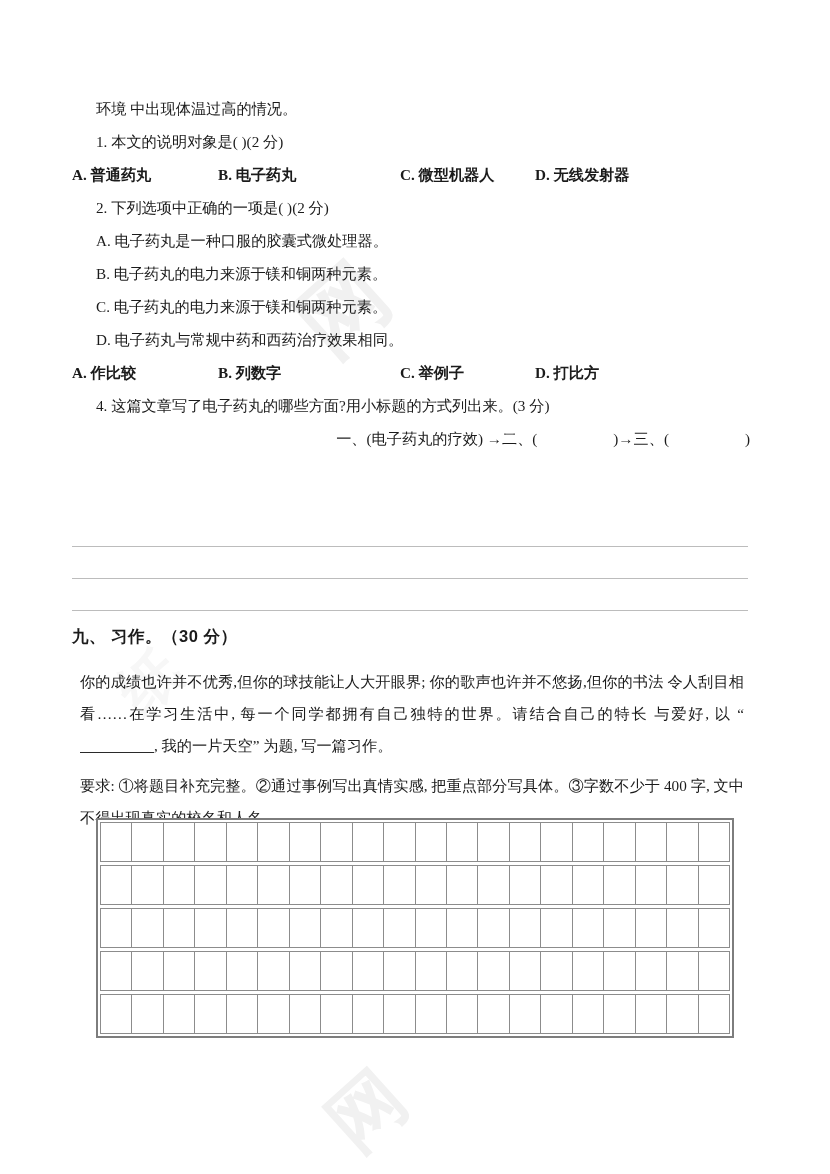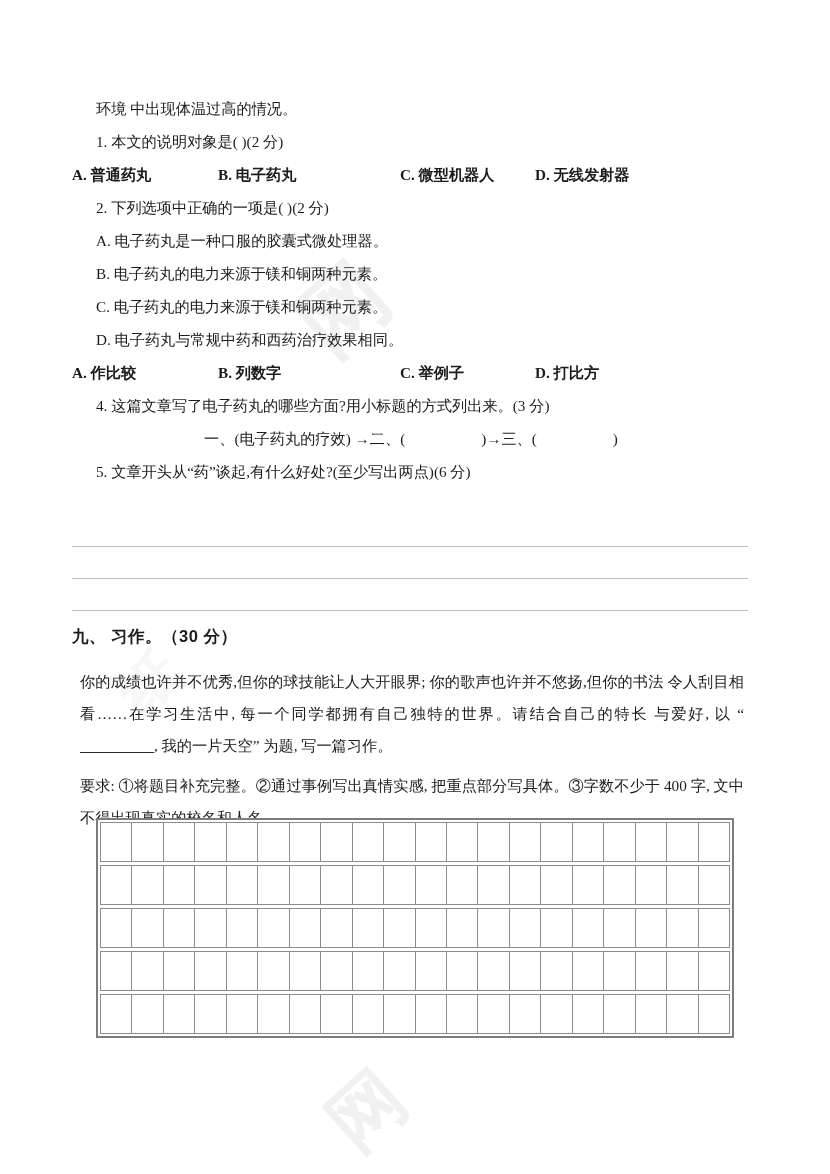--- a/index.html
+++ b/index.html
@@ -89,21 +89,21 @@
     font-weight: bold;
   }
   .op-a { left: 0px; }
   .op-b { left: 146px; }
   .op-c { left: 328px; }
   .op-d { left: 463px; }
 
   .indent-q4 {
     padding-left: 108px;
   }
-  .q4-seg { white-space: pre; }
+  .q4-seg { white-space: pre; text-align: right; }
 
   
   .rules {
     position: absolute;
     left: 72px;
     width: 676px;
   }
   .rule {
     height: 0;
     border-top: 1.6px solid #bcbcbc;
@@ -196,21 +196,20 @@
     <div class="opts">
       <span class="op-a">A. 作比较</span>
       <span class="op-b">B. 列数字</span>
       <span class="op-c">C. 举例子</span>
       <span class="op-d">D. 打比方</span>
     </div>
 
     <div class="line">4. 这篇文章写了电子药丸的哪些方面?用小标题的方式列出来。(3 分)</div>
     <div class="line indent-q4 q4-seg">一、(电子药丸的疗效) →二、(                    )→三、(                    )</div>
 
-    <div class="line">5. 文章开头从“药”谈起,有什么好处?(至少写出两点)(6 分)</div>
   </div>
 
   <div class="rules" style="top:546px">
       <div class="rule"></div>
     </div>
   <div class="rules" style="top:578px">
       <div class="rule"></div>
     </div>
   <div class="rules" style="top:610px">
       <div class="rule"></div>

